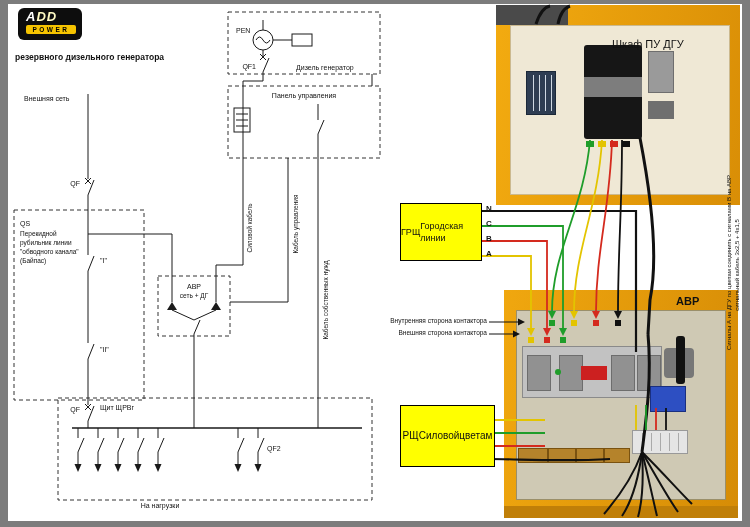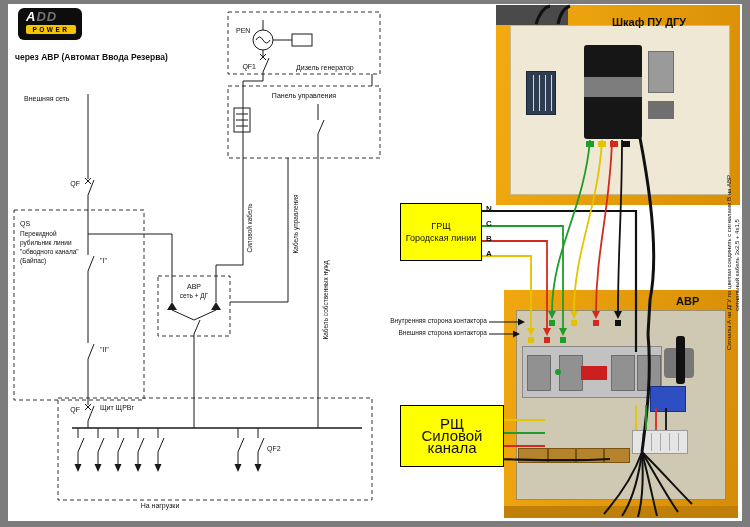--- a/index.html
+++ b/index.html
@@ -6,42 +6,42 @@
   html,body{width:750px;height:527px}
   body{background:#7c7c7c;font-family:"Liberation Sans",sans-serif;position:relative;overflow:hidden;color:#111}
   .abs{position:absolute}
   #page{left:8px;top:4px;width:734px;height:517px;background:#fff;z-index:1}
   svg.overlay{position:absolute;left:0;top:0;z-index:10;pointer-events:none}
   svg text{font-family:"Liberation Sans",sans-serif;fill:#111;stroke:none}
 
   
   .logo{left:18px;top:8px;width:64px;height:32px;background:#0d0d0d;border-radius:6px;z-index:20;padding:2px 6px 3px 8px}
   .logo-top{font-weight:bold;font-style:italic;font-size:13px;line-height:14px;letter-spacing:1px}
-  .logo-a{color:#fff}.logo-d{color:#737373}
+  .logo-a{color:#fff}.logo-d{color:#fef9c3}
   .logo-bottom{background:#f6c400;color:#000;font-weight:bold;font-size:6.5px;line-height:9px;text-align:center;letter-spacing:2.5px;border-radius:2px;margin-top:1px}
 
   .title{left:15px;top:52px;width:235px;font-size:8.5px;font-weight:bold;line-height:10.5px;z-index:20}
 
   
   .cabinet{left:496px;top:5px;width:244px;height:200px;background:linear-gradient(100deg,#f3ab10,#d98e06);z-index:2}
   .cab-dark{left:0;top:0;width:72px;height:20px;background:#4a4a4a}
   .cab-inner{left:14px;top:20px;width:220px;height:170px;background:#efe8d5;border:1px solid #cbb98f}
   .tblock{left:30px;top:66px;width:30px;height:44px;background:#2e3d52;border:1px solid #1b2838}
   .tblock i{position:absolute;top:3px;bottom:3px;width:1px;background:#cfd8e2}
   .breaker{left:88px;top:40px;width:58px;height:94px;background:#161616;border-radius:3px}
   .breaker-band{left:0;top:32px;width:100%;height:20px;background:#7d7d7d}
   .graybox1{left:152px;top:46px;width:26px;height:42px;background:#9a9a9a;border:1px solid #6e6e6e}
   .graybox2{left:152px;top:96px;width:26px;height:18px;background:#6f6f6f}
   .term{top:136px;width:8px;height:6px}
-  .cab-title{left:612px;top:16px;width:130px;font-size:11px;font-weight:bold;z-index:20}
-
-  
-  .ybox{background:#ffff00;border:1.5px solid #000;display:flex;flex-direction:column;align-items:center;justify-content:center;z-index:20}
+  .cab-title{left:612px;top:38px;width:130px;font-size:11px;font-weight:normal;z-index:20}
+
+  
+  .ybox{background:#ffff00;border:1.5px solid #000;display:flex;flex-direction:row;align-items:center;justify-content:center;z-index:20}
   .grsh{left:400px;top:203px;width:82px;height:58px;font-size:9px;line-height:12px}
-  .rsh{left:400px;top:405px;width:104px;height:62px;font-size:15px;line-height:12px}
+  .rsh{left:400px;top:405px;width:95px;height:62px;font-size:10px;line-height:12px}
   .phase{z-index:20;font-size:8px;font-weight:bold;width:12px}
   .side-label{width:98px;text-align:right;font-size:6.5px;line-height:8px;z-index:20}
 
   
   .avrbox{left:504px;top:290px;width:234px;height:228px;background:linear-gradient(100deg,#f0a70f,#d68c06);z-index:2}
   .avr-inner{left:12px;top:20px;width:210px;height:190px;background:#cfc9b4;border:1px solid #9a8f6a}
   .avr-title{left:172px;top:5px;font-size:11px;font-weight:bold;z-index:5}
   .plate{left:18px;top:56px;width:140px;height:52px;background:#c2c2c2;border:1px solid #8a8a8a}
   .module{top:8px;width:24px;height:36px;background:#919191;border:1px solid #6d6d6d;position:absolute}
   .red-btn{left:58px;top:19px;width:26px;height:14px;background:#cc2020;position:absolute}
@@ -61,21 +61,21 @@
 <body>
 
 <div id="page" class="abs"></div>
 
 <div class="abs logo">
   <div class="logo-top"><span class="logo-a">A</span><span class="logo-d">DD</span></div>
   <div class="logo-bottom">POWER</div>
 </div>
 
 <div class="abs title">
-  <div>через АВР (Автомат Ввода Резерва)</div>
+  <div>резервного дизельного генератора</div>
 </div>
 
 <div class="abs cabinet">
   <div class="abs cab-dark"></div>
   <div class="abs cab-inner"></div>
   <div class="abs tblock">
       <i style="left:6px"></i>
       <i style="left:12px"></i>
       <i style="left:18px"></i>
       <i style="left:24px"></i>
@@ -129,21 +129,21 @@
       <i style="left:27px"></i>
       <i style="left:36px"></i>
       <i style="left:45px"></i>
     </div>
   <div class="abs avr-bottom"></div>
 </div>
 
 <div class="abs ybox rsh">
   <div>РЩ</div>
   <div>Силовой</div>
-  <div>канала</div>
+  <div>цветам</div>
 </div>
 
 <div class="abs note">
   <div>Сигналы А на ДГУ по цветам соединить с сигналами В на АВР</div>
   <div>сигнальный кабель 3х2,5 + 4х1,5</div>
 </div>
 
 <svg class="overlay" width="750" height="527" viewBox="0 0 750 527">
 
   <g stroke="#333" fill="none" stroke-width="1" stroke-dasharray="4 3">

